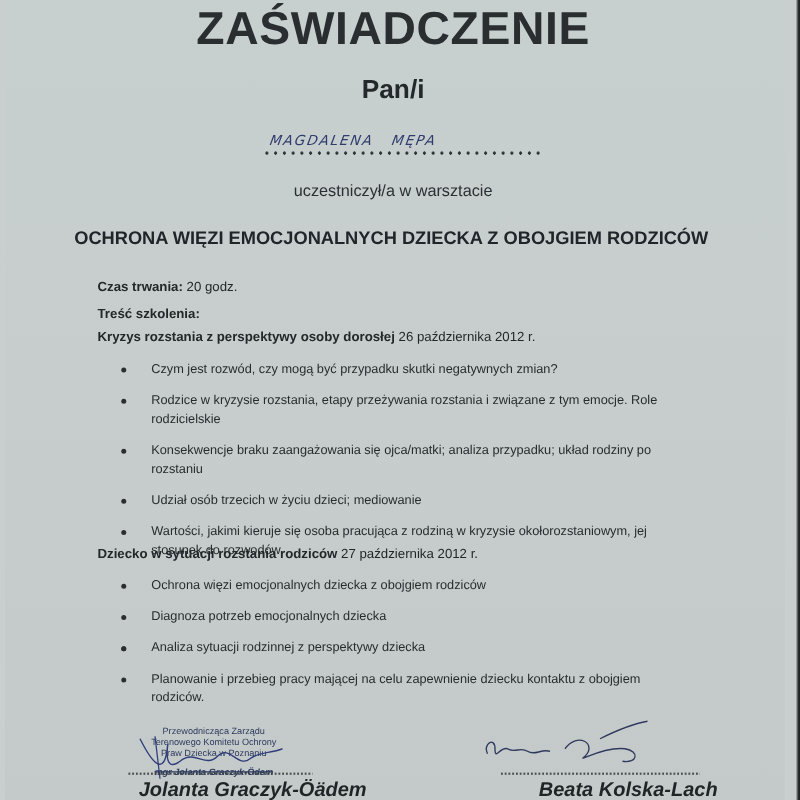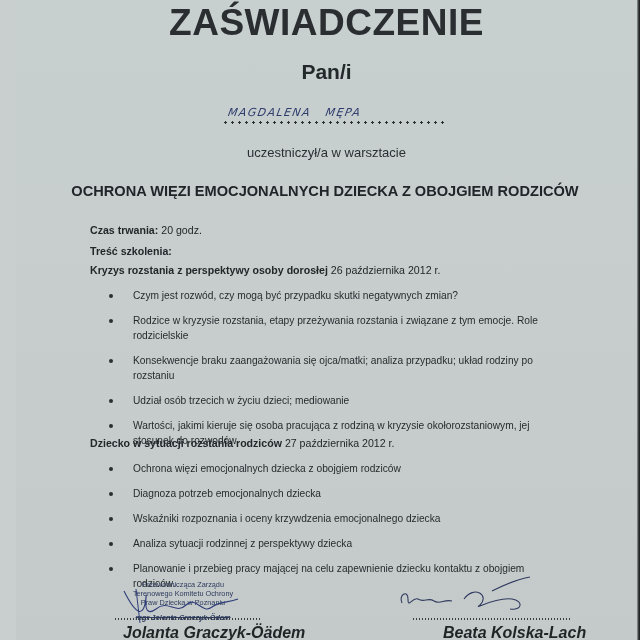--- a/index.html
+++ b/index.html
@@ -10,21 +10,21 @@
       width: 640px;
       height: 640px;
       overflow: hidden;
       background: #c9cfcf;
       font-family: "Liberation Sans", "DejaVu Sans", sans-serif;
       color: #1e2326;
       position: relative;
     }
     .paper {
       position: absolute;
-      left: 16px; top: 0;
+      left: 4px; top: 0;
       width: 624px;
       height: 640px;
       background: linear-gradient(180deg, #c8cfcf 0%, #c7cdcd 50%, #c4caca 100%);
     }
     .edge {
       position: absolute;
       right: 0; top: 0;
       width: 3px;
       height: 640px;
       background: linear-gradient(90deg, #9aa0a0 0%, #2b2e2f 60%, #1b1c1d 100%);
@@ -197,21 +197,21 @@
   </ul>
 
   <div class="meta" style="top:437px;">
     <b>Dziecko w sytuacji rozstania rodziców</b>
     <span>27 października 2012 r.</span>
   </div>
 
   <ul class="bullets" style="top:461px;">
     <li style="margin-bottom:10px;"><span class="dot"></span><span>Ochrona więzi emocjonalnych dziecka z obojgiem rodziców</span></li>
     <li style="margin-bottom:10px;"><span class="dot"></span><span>Diagnoza potrzeb emocjonalnych dziecka</span></li>
-    <li style="margin-bottom:10px;"><span class="dot"></span><span>Wskaźniki rozpoznania i oceny krzywdzenia emocjonalnego dziecka</span></li>
+    <li style="margin-bottom:10px;"><span class="dot"></span></li>
     <li style="margin-bottom:10px;"><span class="dot"></span><span>Analiza sytuacji rodzinnej z perspektywy dziecka</span></li>
     <li><span class="dot"></span><span>Planowanie i przebieg pracy mającej na celu zapewnienie dziecku kontaktu z obojgiem rodziców.</span></li>
   </ul>
 
   <div class="stamp">
     <div>Przewodnicząca Zarządu</div>
     <div>Terenowego Komitetu Ochrony</div>
     <div>Praw Dziecka w Poznaniu</div>
     <div style="margin-top:6px;" class="mgr">mgr Jolanta Graczyk-Ödem</div>
   </div>

